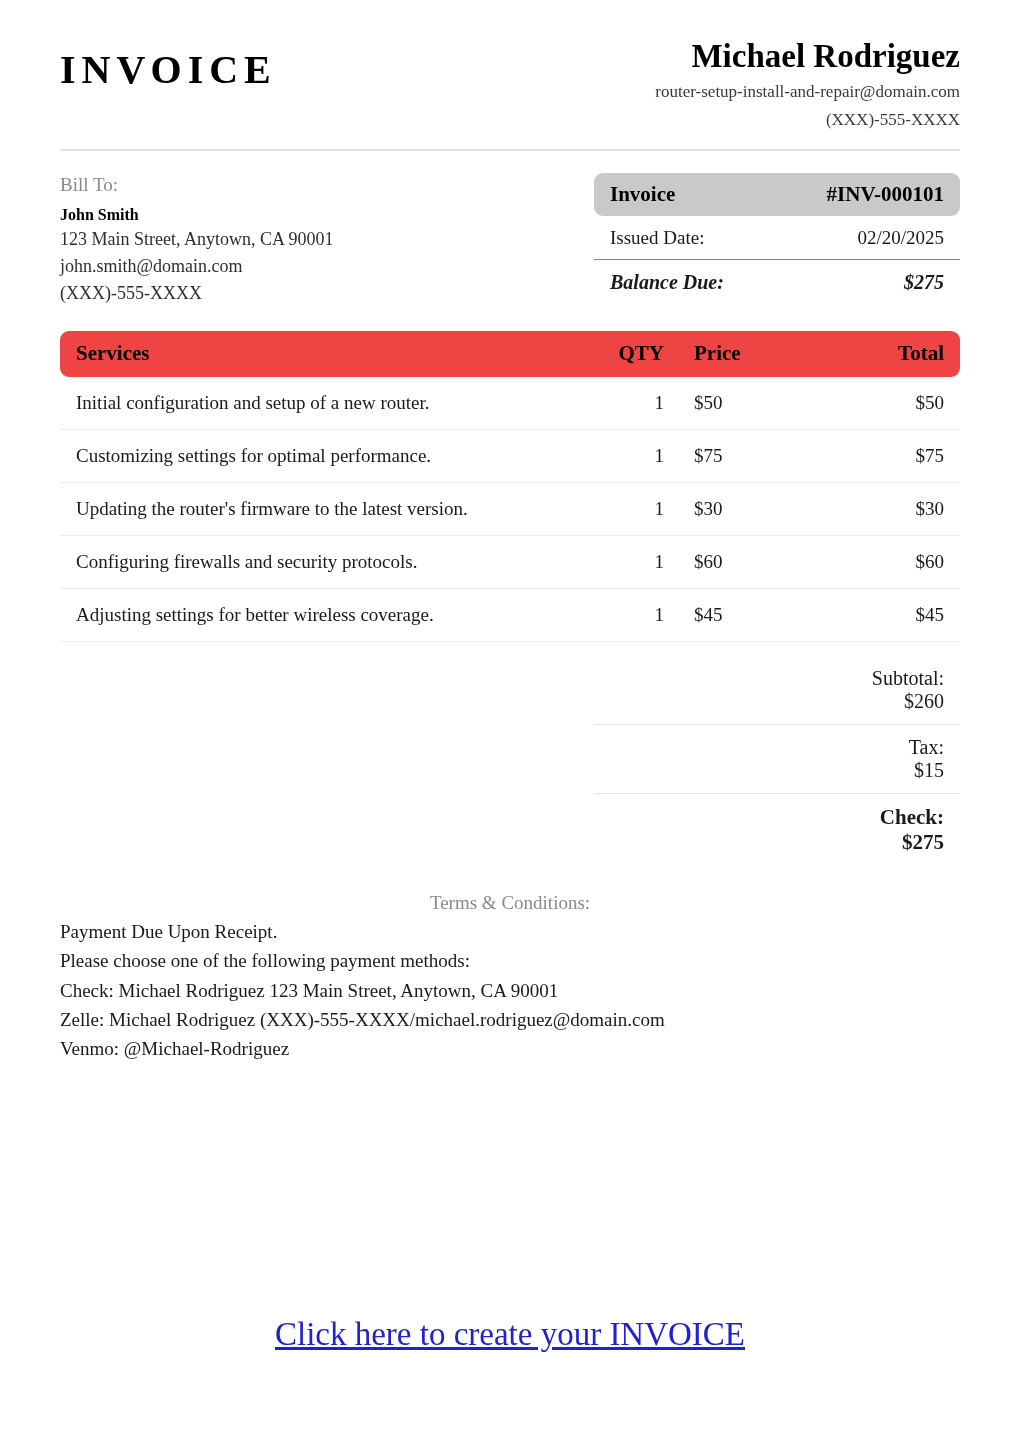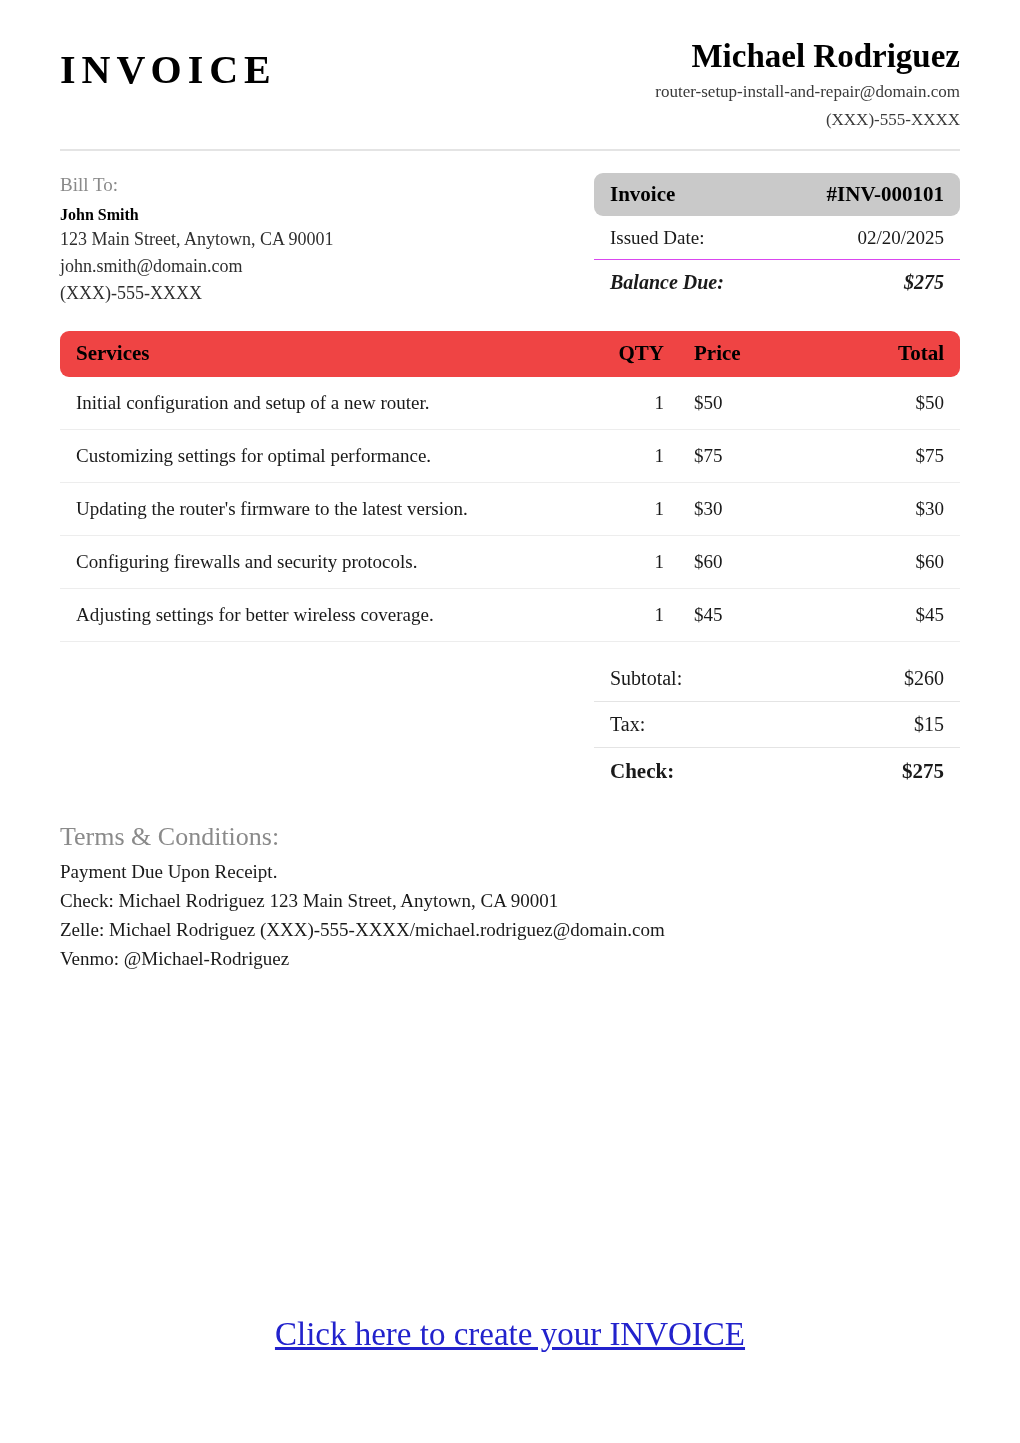--- a/index.html
+++ b/index.html
@@ -163,42 +163,44 @@
     display: flex;
     justify-content: flex-end;
     margin-top: 14px;
   }
   .totals-inner {
     width: 366px;
   }
   .totrow {
     display: flex;
     justify-content: space-between;
-    align-items: flex-start;
+    align-items: flex-end;
     padding: 11px 16px 11px 16px;
     border-bottom: 1px solid #e4e4e4;
+    flex-direction: column;
   }
   .totrow span {
     font-size: 20px;
     color: #1a1a1a;
   }
   .totrow.last { border-bottom: none; }
   .totrow.bold span {
     font-weight: bold;
     font-size: 21px;
   }
 
   
   .terms {
     margin-top: 22px;
   }
   .terms-label {
-    font-size: 26px;
+    font-size: 19px;
     color: #8a8a8a;
     line-height: 1.55;
+    text-align: center;
   }
   .terms-line {
     font-size: 19px;
     color: #1a1a1a;
     line-height: 1.53;
   }
 
   
   .footer-link-wrap {
     position: absolute;
@@ -307,20 +309,21 @@
       <div class="totrow bold last">
         <span>Check:</span>
         <span>$275</span>
       </div>
     </div>
   </div>
 
   <div class="terms">
     <div class="terms-label">Terms &amp; Conditions:</div>
     <div class="terms-line">Payment Due Upon Receipt.</div>
+    <div class="terms-line">Please choose one of the following payment methods:</div>
     <div class="terms-line">Check: Michael Rodriguez 123 Main Street, Anytown, CA 90001</div>
     <div class="terms-line">Zelle: Michael Rodriguez (XXX)-555-XXXX/michael.rodriguez@domain.com</div>
     <div class="terms-line">Venmo: @Michael-Rodriguez</div>
   </div>
 
   <div class="footer-link-wrap">
     <a class="footer-link" href="#" style="color: rgb(34, 34, 204);">Click here to create your INVOICE</a>
   </div>
 
 </div>

